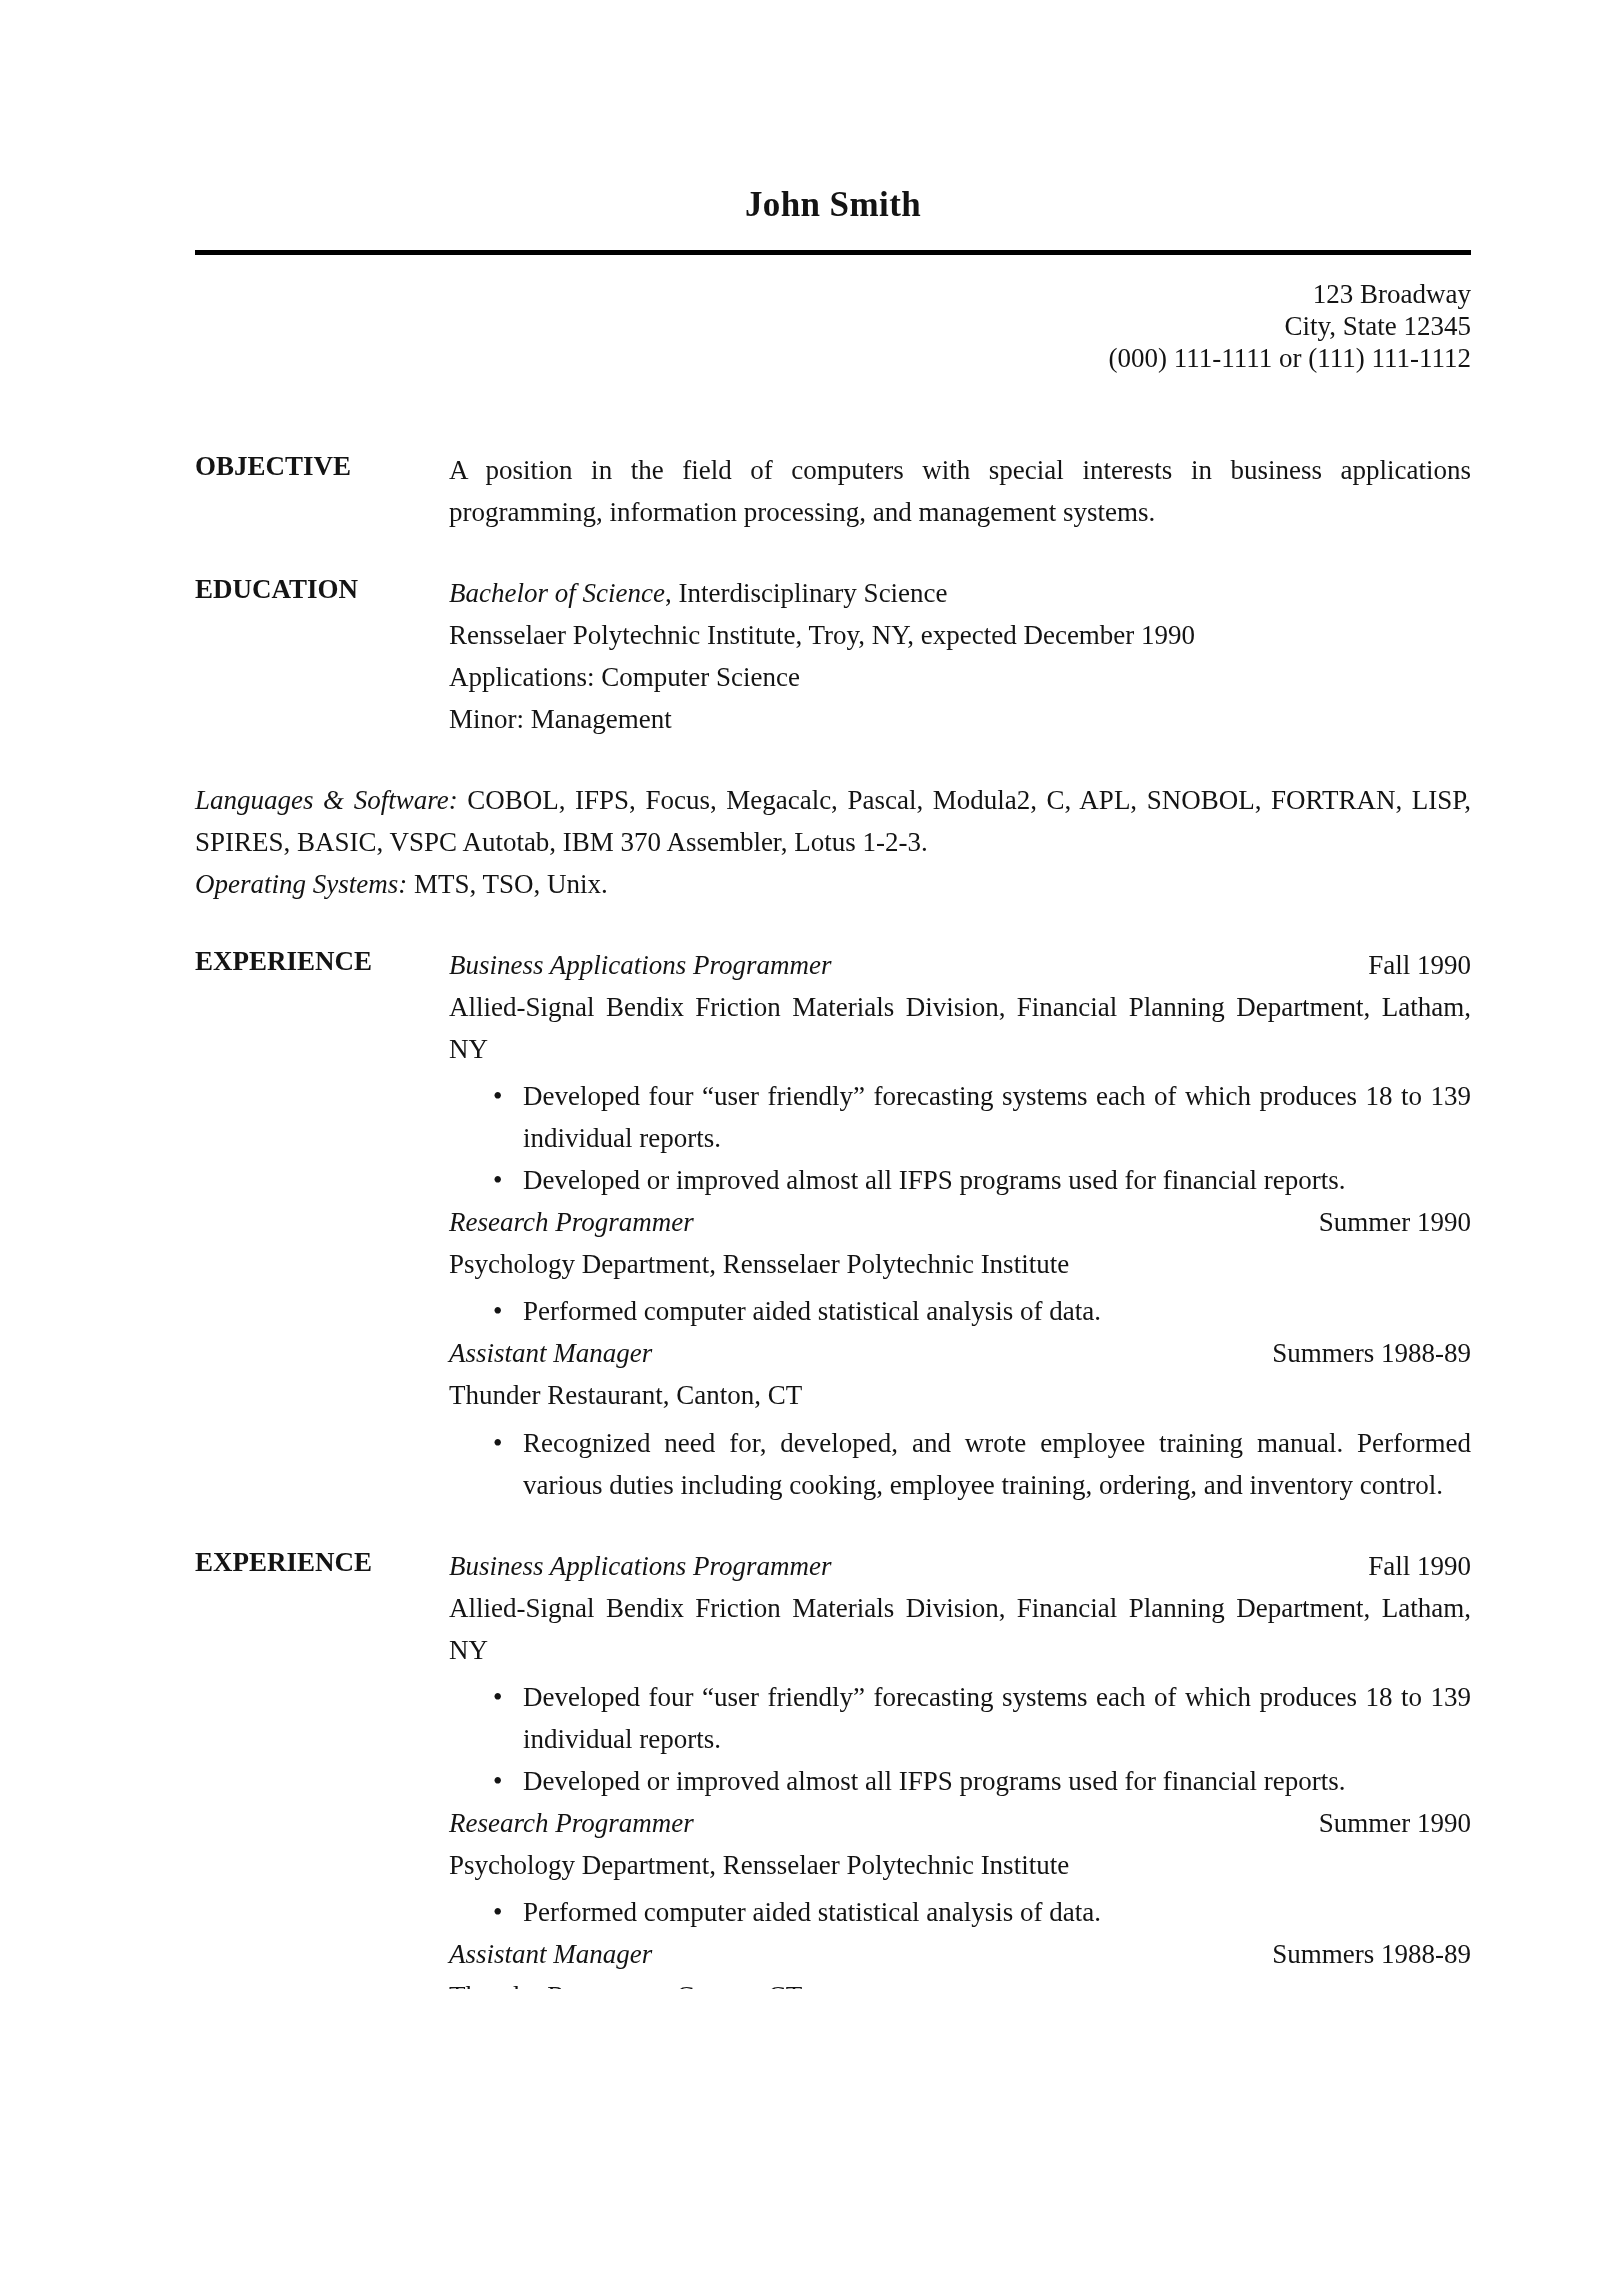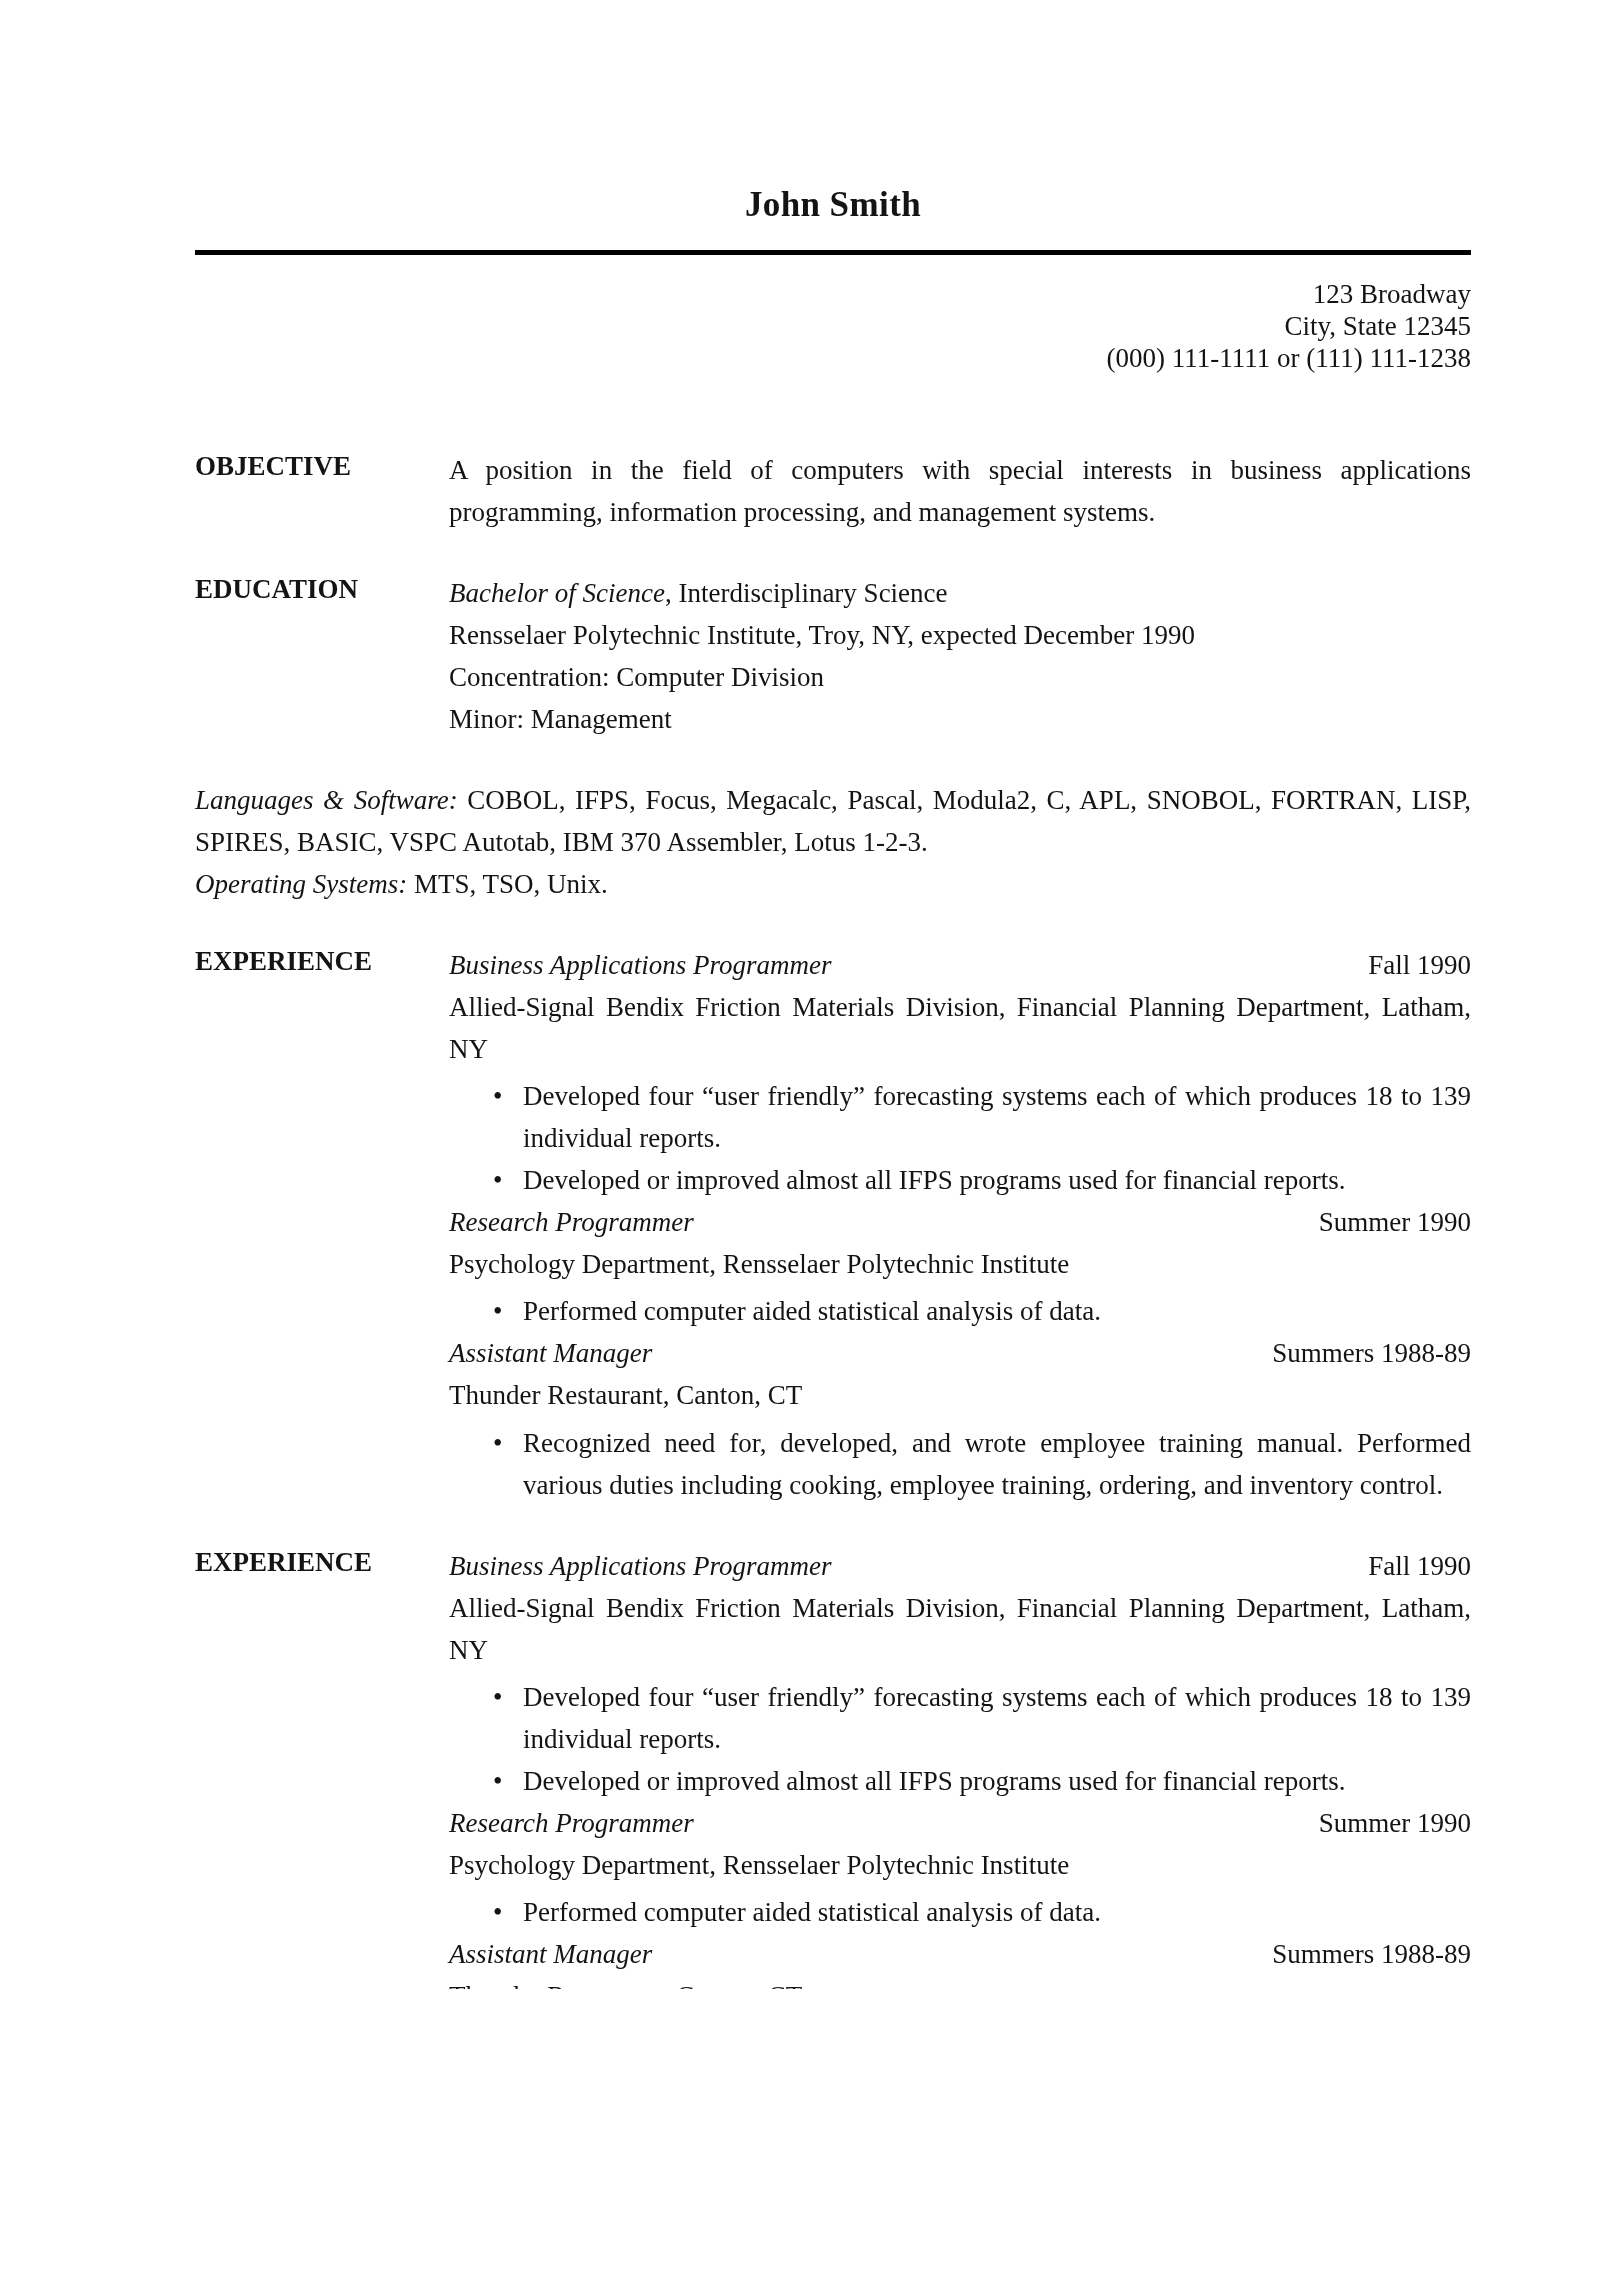--- a/index.html
+++ b/index.html
@@ -46,38 +46,38 @@
 <body>
 
 <div class="page">
   <h1 class="name">John Smith</h1>
   <div class="rule"></div>
   <div class="address">
   <div class="addr-line">123 Broadway</div>
 
   <div class="addr-line">City, State 12345</div>
 
-  <div class="addr-line">(000) 111-1111 or (111) 111-1238</div>
+  <div class="addr-line">(000) 111-1111 or (111) 111-1112</div>
 </div>
   <div class="body">
   <section class="section first">
     <div class="label">OBJECTIVE</div>
     <div class="content">
   <p class="para justified"><span class="run">A position in the field of computers with special interests in business applications programming, information processing, and management systems.</span></p>
 </div>
   </section>
 
   <section class="section">
     <div class="label">EDUCATION</div>
     <div class="content">
   <p class="para"><span class="run it">Bachelor of Science</span><span class="run">, Interdisciplinary Science</span></p>
 
   <p class="para"><span class="run">Rensselaer Polytechnic Institute, Troy, NY, expected December 1990</span></p>
 
-  <p class="para"><span class="run">Concentration: Computer Division</span></p>
+  <p class="para"><span class="run">Applications: Computer Science</span></p>
 
   <p class="para"><span class="run">Minor: Management</span></p>
 </div>
   </section>
 
   <section class="section">
     <div class="content">
   <p class="para justified"><span class="run it">Languages &amp; Software:</span><span class="run"> COBOL, IFPS, Focus, Megacalc, Pascal, Modula2, C, APL, SNOBOL, FORTRAN, LISP, SPIRES, BASIC, VSPC Autotab, IBM 370 Assembler, Lotus 1-2-3.</span></p>
 
   <p class="para justified"><span class="run it">Operating Systems:</span><span class="run"> MTS, TSO, Unix.</span></p>

